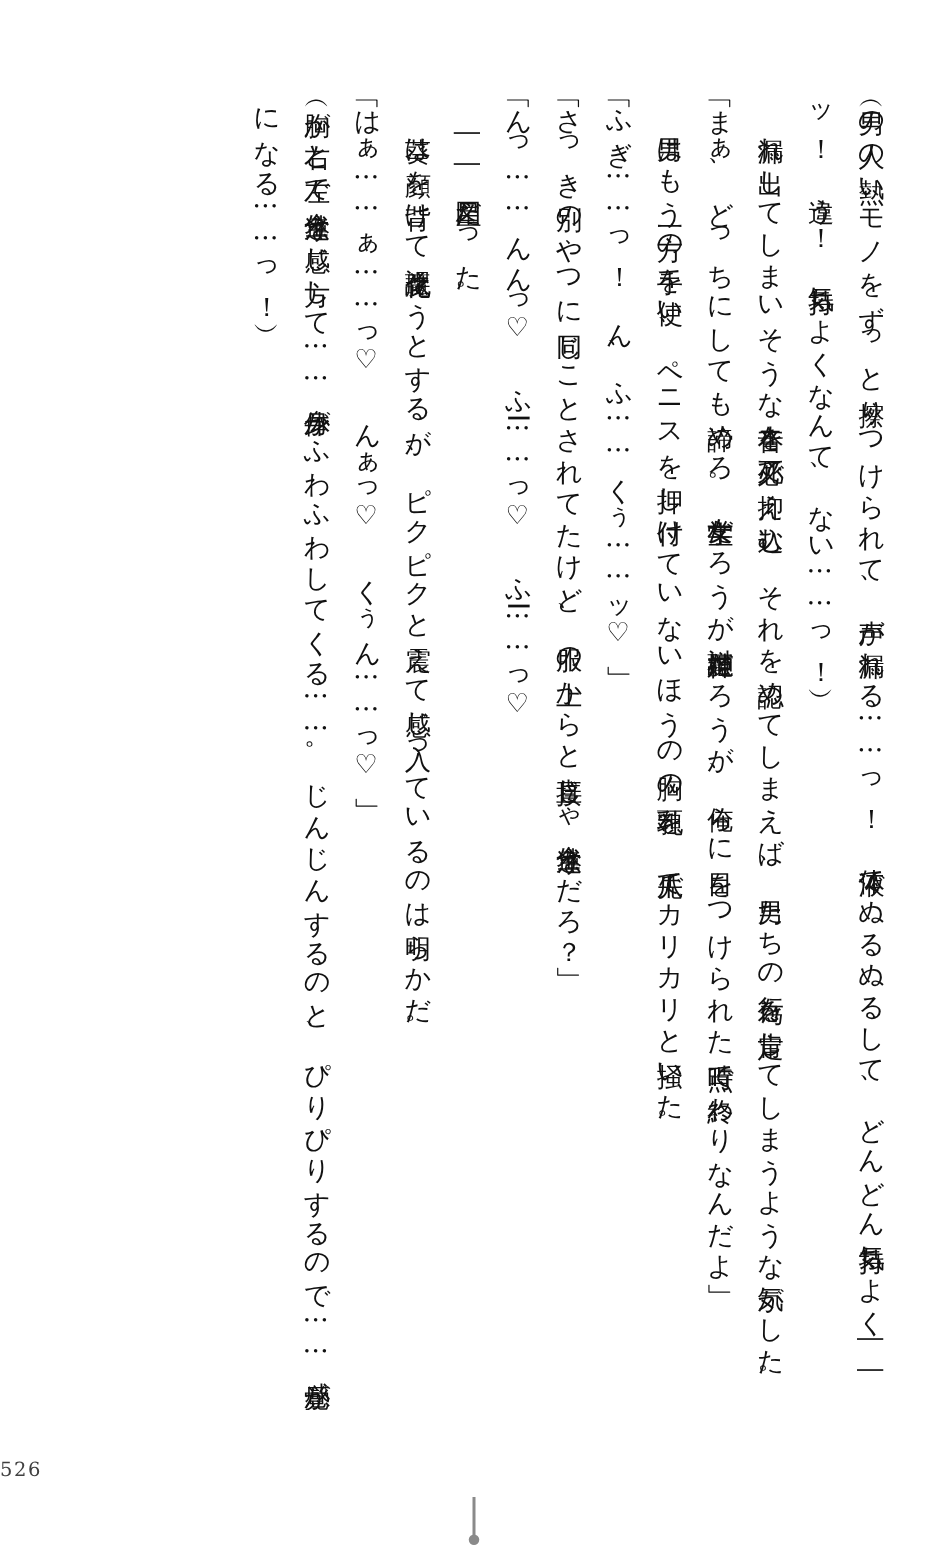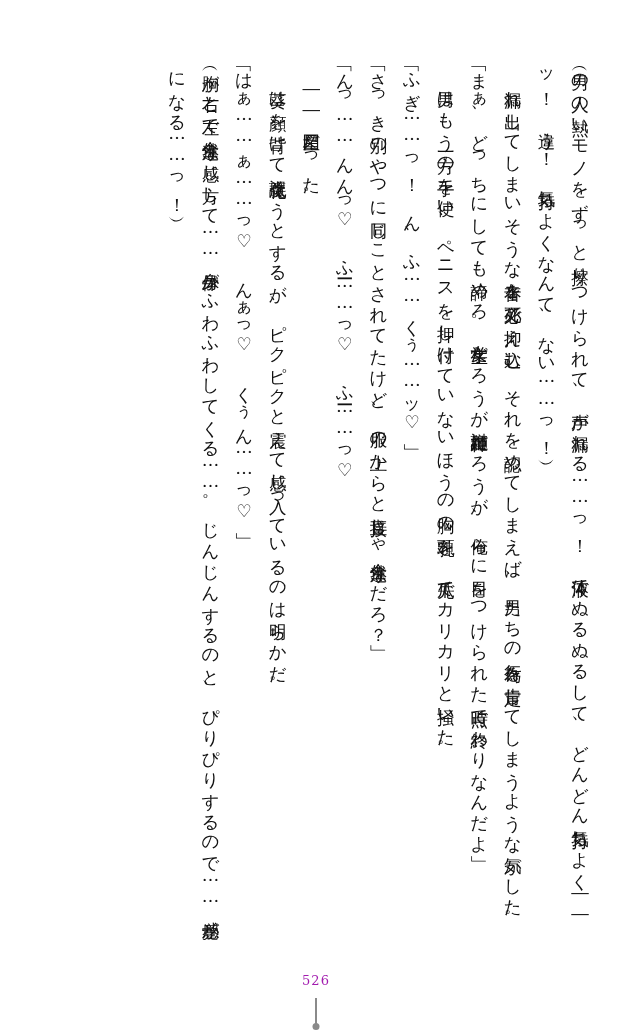--- a/index.html
+++ b/index.html
@@ -46,24 +46,23 @@
     text-indent: 0;
   }
   #text-block p.dash {
     text-indent: 1em;
   }
   .page-number {
     position: absolute;
     left: 0;
     right: 0;
     bottom: 46px;
-    text-align: center;
     font-size: 13px;
     letter-spacing: 0.08em;
-    color: #a21caf;
+    color: #404040;
     font-family: "DejaVu Serif", "Liberation Serif", serif;
   }
   .footer-mark {
     position: absolute;
     left: 50%;
     bottom: 10px;
     transform: translateX(-50%);
     width: 2px;
     height: 26px;
     background: #8a8a8a;

